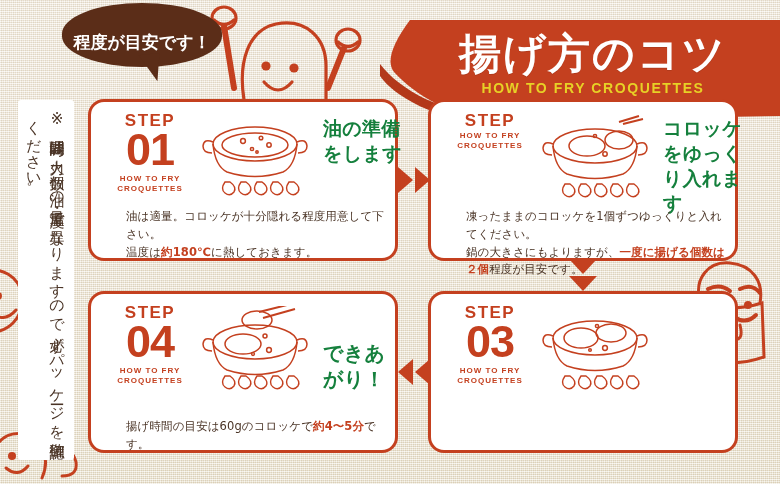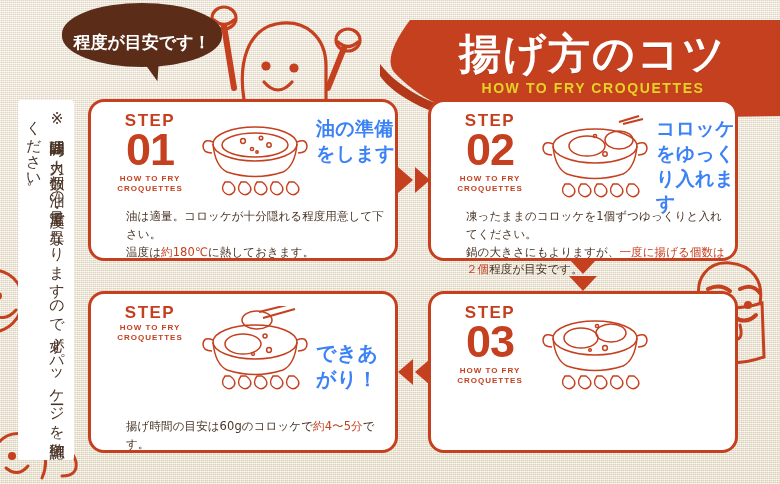--- a/index.html
+++ b/index.html
@@ -62,31 +62,31 @@
   #card4{left:88px;top:291px;width:310px;height:162px;}
   #card3{left:428px;top:291px;width:310px;height:162px;}
 
   .step-block{position:absolute;left:13px;top:10px;width:92px;text-align:center;}
   .step-word{color:#c4401f;font-size:17px;font-weight:bold;letter-spacing:1.5px;line-height:1;}
   .step-num{color:#c4401f;font-size:45px;font-weight:bold;line-height:.95;letter-spacing:-1px;}
   .step-sub{color:#c4401f;font-size:8px;font-weight:bold;letter-spacing:1px;line-height:1.25;margin-top:2px;}
 
   .illo{position:absolute;left:104px;top:12px;width:120px;height:90px;}
   .headline{
-    position:absolute;left:225px;top:14px;width:80px;
-    color:#3b82f6;font-size:19px;font-weight:bold;line-height:1.32;letter-spacing:.3px;
+    position:absolute;left:232px;top:14px;width:80px;
+    color:#15803d;font-size:19px;font-weight:bold;line-height:1.32;letter-spacing:.3px;
   }
   .headline.single{top:46px;font-size:20px;}
   .body{
     position:absolute;left:13px;right:8px;top:106px;
     color:#4a3426;font-size:11.5px;line-height:1.55;letter-spacing:.1px;
     font-family:"DejaVu Sans",sans-serif;
     margin-left:22px;
   }
-  .hl{color:#c4401f;font-weight:normal;}
+  .hl{color:#c4401f;font-weight:bold;}
 
   
   .arrows{position:absolute;}
   .tri{width:0;height:0;}
   .tri-r{border-top:13px solid transparent;border-bottom:13px solid transparent;border-left:15px solid #c4401f;}
   .tri-l{border-top:13px solid transparent;border-bottom:13px solid transparent;border-right:15px solid #c4401f;}
   .tri-d{border-left:14px solid transparent;border-right:14px solid transparent;border-top:15px solid #c4401f;}
   #arrow-right{left:398px;top:167px;display:flex;gap:2px;}
   #arrow-left{left:398px;top:359px;display:flex;gap:2px;}
   #arrow-down{left:569px;top:259px;display:flex;flex-direction:column;gap:2px;align-items:center;}
@@ -186,21 +186,20 @@
     <div class="headline">油の準備をします</div>
     <div class="body">
       <span>油は適量。コロッケが十分隠れる程度用意して下さい。</span><br>
       <span>温度は</span><span class="hl">約180℃</span><span>に熱しておきます。</span>
     </div>
   </div>
 
   <div class="card" id="card2">
     <div class="step-block">
       <div class="step-word">STEP</div>
-      <div class="step-num">02</div>
       <div class="step-sub">HOW TO FRY CROQUETTES</div>
     </div>
     <svg class="illo" viewBox="0 0 120 90" fill="none" stroke="#c4401f" stroke-width="1.5">
       <ellipse cx="60" cy="32" rx="42" ry="17"></ellipse>
       <ellipse cx="52" cy="32" rx="18" ry="10"></ellipse>
       <path d="M18 32 q2 22 14 28 q28 9 56 0 q12 -6 14 -28"></path>
       <path d="M18 30 q-9 -4 -10 4 q0 7 9 7"></path>
       <path d="M102 30 q9 -4 10 4 q0 7 -9 7"></path>
       <ellipse cx="84" cy="26" rx="14" ry="9"></ellipse>
       <path d="M84 8 L104 2 M88 10 L108 5" stroke-width="2"></path>
@@ -243,20 +242,21 @@
         <path d="M62 70 q-5 7 0 11 q5 4 9 -1 q3 -5 -4 -10 Z"></path>
         <path d="M78 70 q-5 7 0 11 q5 4 9 -1 q3 -5 -4 -10 Z"></path>
         <path d="M94 70 q-5 7 0 11 q5 4 9 -1 q3 -5 -4 -10 Z"></path>
       </g>
     </svg>
   </div>
 
   <div class="card" id="card4">
     <div class="step-block">
       <div class="step-word">STEP</div>
+      <div class="step-num">04</div>
       <div class="step-sub">HOW TO FRY CROQUETTES</div>
     </div>
     <svg class="illo" viewBox="0 0 120 90" fill="none" stroke="#c4401f" stroke-width="1.5">
       <ellipse cx="60" cy="36" rx="42" ry="17"></ellipse>
       <ellipse cx="48" cy="38" rx="18" ry="10"></ellipse>
       <path d="M18 36 q2 22 14 28 q28 9 56 0 q12 -6 14 -28"></path>
       <path d="M18 34 q-9 -4 -10 4 q0 7 9 7"></path>
       <path d="M102 34 q9 -4 10 4 q0 7 -9 7"></path>
       <ellipse cx="62" cy="14" rx="15" ry="9"></ellipse>
       <path d="M64 6 L96 -2 M68 12 L100 3" stroke-width="2"></path>

